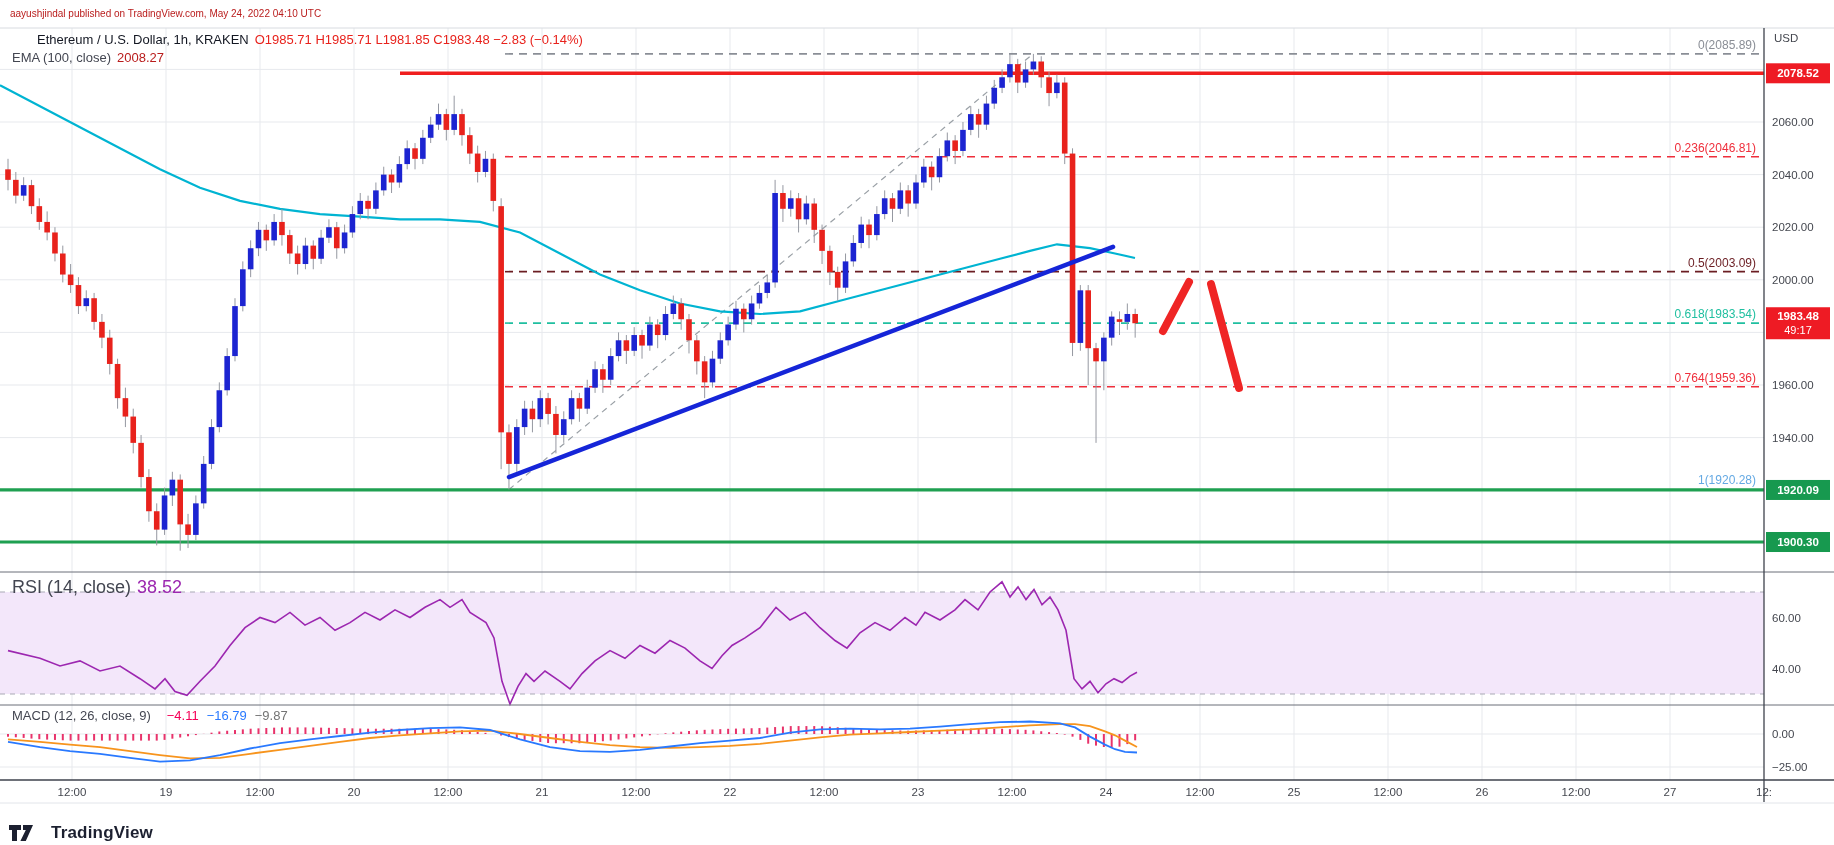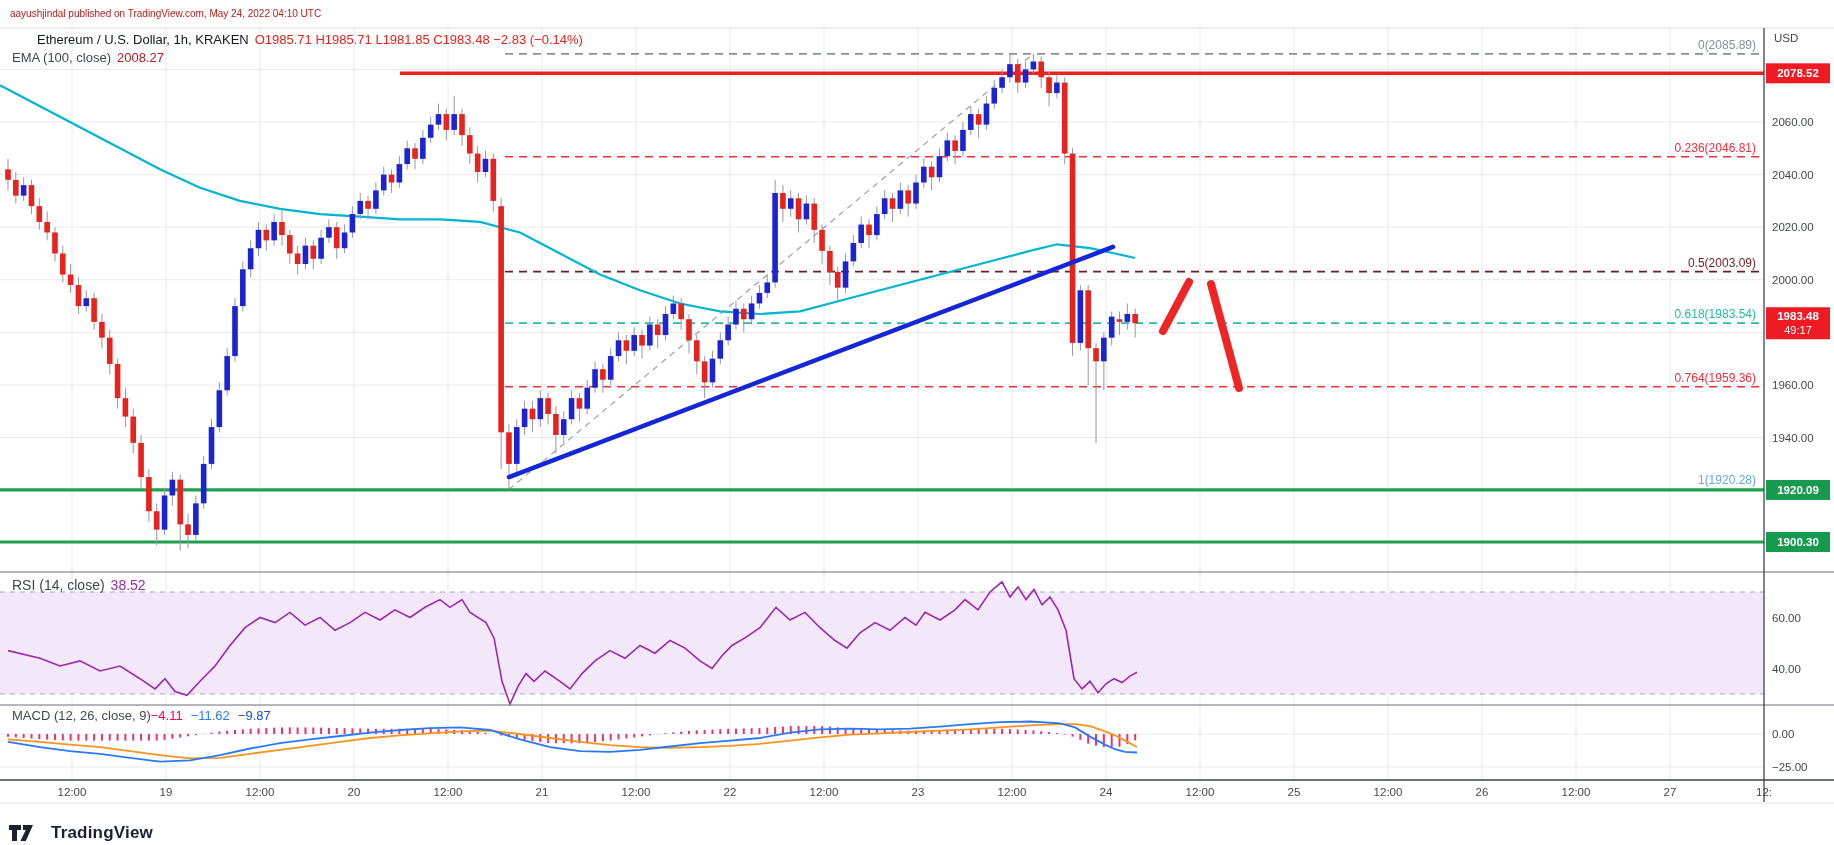--- a/index.html
+++ b/index.html
@@ -5,26 +5,26 @@
   html,body{margin:0;padding:0;background:#fff;}
   #app{position:relative;width:1834px;height:845px;background:#fff;overflow:hidden;
        font-family:"Liberation Sans",sans-serif;}
   #chart-svg{position:absolute;left:0;top:0;}
   .overlay{position:absolute;z-index:5;white-space:nowrap;}
   #attribution{left:10px;top:8px;font-size:10px;color:#b91c1c;}
   #legend-main{left:12px;top:32px;font-size:13px;color:#131722;margin-left:25px;}
   #legend-main .vals{color:#e8221c;margin-left:6px;}
   #legend-ema{left:12px;top:50px;font-size:13px;color:#434651;}
   #legend-ema .val{color:#b91c1c;margin-left:6px;}
-  #legend-rsi{left:12px;top:577px;font-size:14px;color:#434651;text-align:right;}
+  #legend-rsi{left:12px;top:577px;font-size:18px;color:#434651;text-align:right;}
   #legend-rsi .val{color:#9c27b0;margin-left:6px;}
   #legend-macd{left:12px;top:708px;font-size:13px;color:#434651;}
-  #legend-macd .v1{color:#f50057;margin-left:0;}
+  #legend-macd .v1{color:#f50057;margin-left:16px;}
   #legend-macd .v2{color:#2979ff;margin-left:8px;}
-  #legend-macd .v3{color:#1d4ed8;margin-left:8px;}
+  #legend-macd .v3{color:#737373;margin-left:8px;}
   #logo{left:8px;top:810px;display:flex;align-items:center;gap:17px;cursor:pointer;margin-top:12px;}
   #logo .logo-text{font-size:17px;font-weight:600;color:#1c2030;letter-spacing:.2px;}
 </style>
 </head>
 <body>
 
 <div id="app">
   <svg id="chart-svg" width="1834" height="845">
       <g>
         <line x1="72" y1="28" x2="72" y2="780" stroke="#e7e9ed" stroke-width="1"></line>
@@ -605,21 +605,21 @@
 
   <div id="legend-ema" class="overlay">
     <span>EMA (100, close)</span><span class="val">2008.27</span>
   </div>
 
   <div id="legend-rsi" class="overlay">
     <span>RSI (14, close)</span><span class="val">38.52</span>
   </div>
 
   <div id="legend-macd" class="overlay">
-    <span>MACD (12, 26, close, 9)</span><span class="v1">−4.11</span><span class="v2">−11.62</span><span class="v3">−9.87</span>
+    <span>MACD (12, 26, close, 9)</span><span class="v1">−4.11</span><span class="v2">−16.79</span><span class="v3">−9.87</span>
   </div>
 
   <div id="logo" class="overlay">
     <svg width="26" height="22" viewBox="0 0 26 22">
       <path d="M1 3 h12 v5 h-4 v11 h-5 V8 H1 Z" fill="#1c2030"></path>
       <path d="M15 3 h10 l-7.2 16 h-5.4 l5.4 -11 h-2.8 Z" fill="#1c2030"></path>
     </svg>
     <span class="logo-text">TradingView</span>
   </div>
 </div>

